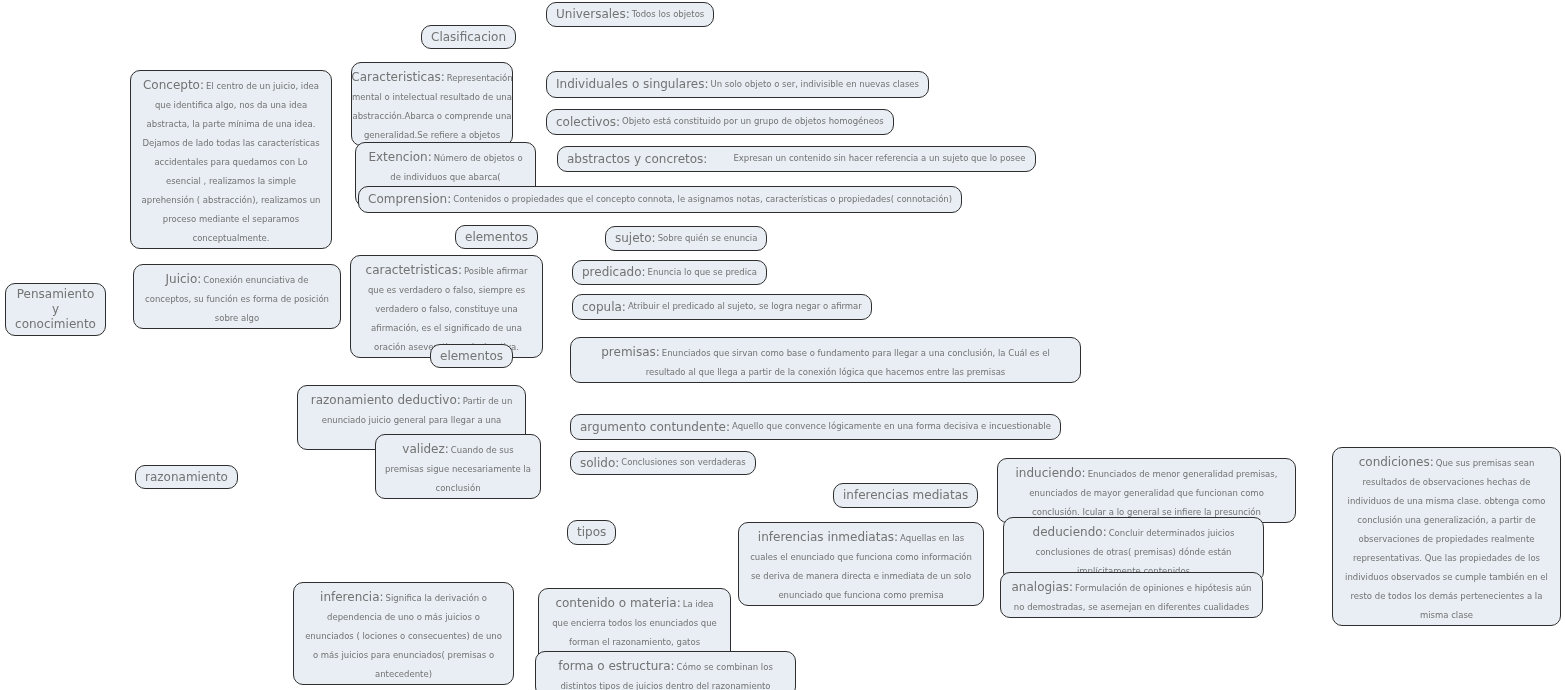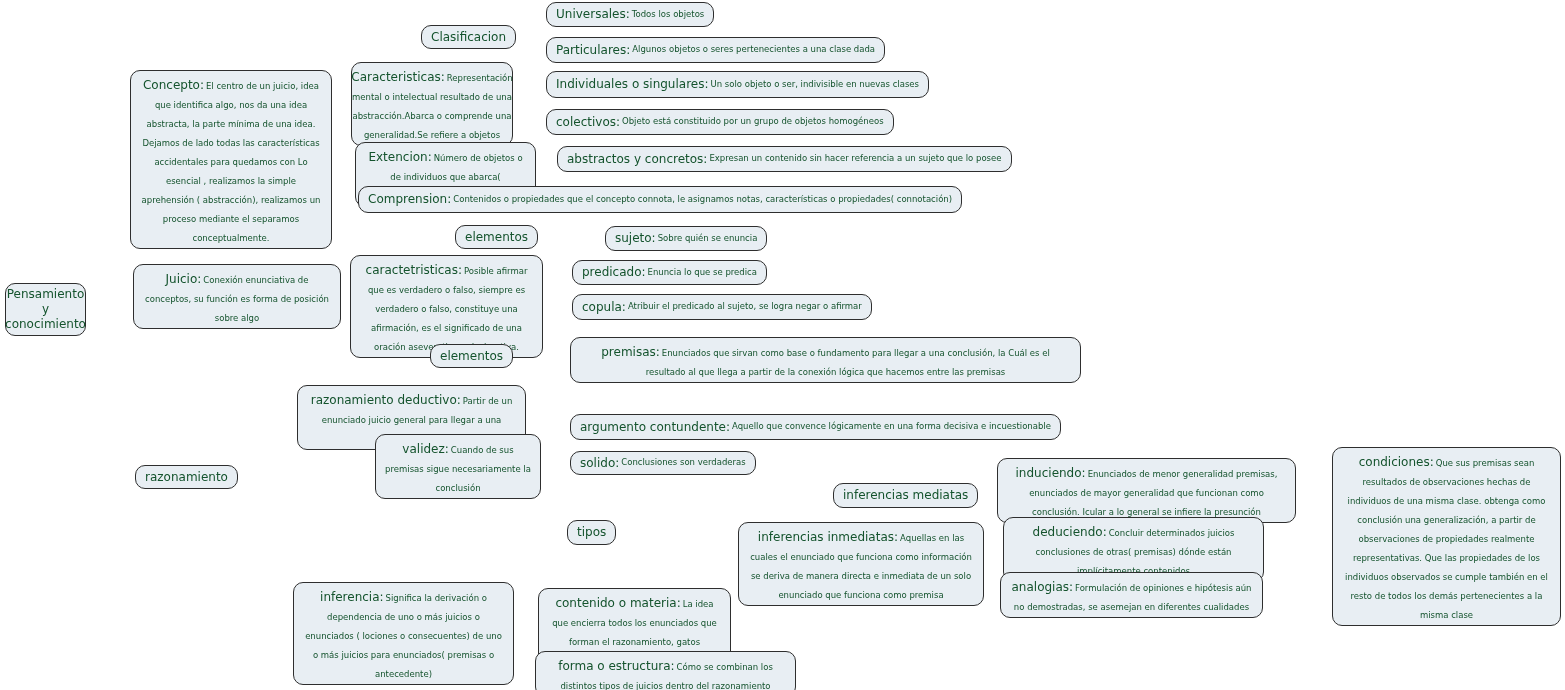--- a/index.html
+++ b/index.html
@@ -8,66 +8,62 @@
     width:1565px;height:690px;
     background:#ffffff;
     overflow:hidden;
     font-family:"DejaVu Sans","Liberation Sans",sans-serif;
   }
   .node{
     position:absolute;
     background:#e8eef3;
     border:1px solid #2e2e2e;
     border-radius:10px;
-    color:#14532d;
+    color:#737373;
     display:flex;
     align-items:center;
     justify-content:center;
     text-align:center;
     padding:3px 9px;
     box-sizing:border-box;
   }
   .node .t{font-size:12px;line-height:1.25;}
   .node .d{font-size:8.5px;line-height:1.4;margin-left:2px;}
   .nw{white-space:nowrap;}
 </style>
 </head>
 <body>
 
 <div id="canvas">
 
-  <div class="node" style="left:5px;top:283px;width:81px;min-height:44px;">
+  <div class="node" style="left:5px;top:283px;width:101px;min-height:44px;">
       <span class="t">Pensamiento y conocimiento</span>
     </div>
 
   <div class="node nw" style="left:421px;top:25px;height:24px;">
       <span class="t">Clasificacion</span>
     </div>
 
   <div class="node nw" style="left:546px;top:2px;height:25px;">
       <span class="t">Universales:</span>
       <span class="d">Todos los objetos</span>
     </div>
 
-  <div class="node nw" style="left:546px;top:37px;height:26px;">
-      <span class="t">Particulares:</span>
-      <span class="d">Algunos objetos o seres pertenecientes a una clase dada</span>
-    </div>
 
   <div class="node nw" style="left:546px;top:71px;height:27px;">
       <span class="t">Individuales o singulares:</span>
       <span class="d">Un solo objeto o ser, indivisible en nuevas clases</span>
     </div>
 
   <div class="node nw" style="left:546px;top:109px;height:26px;">
       <span class="t">colectivos:</span>
       <span class="d">Objeto está constituido por un grupo de objetos homogéneos</span>
     </div>
 
-  <div class="node nw" style="left:557px;top:146px;height:26px;">
+  <div class="node nw" style="left:557px;top:146px;height:26px;gap:24px;">
       <span class="t">abstractos y concretos:</span>
       <span class="d">Expresan un contenido sin hacer referencia a un sujeto que lo posee</span>
     </div>
 
   <div class="node" style="left:130px;top:70px;width:202px;min-height:95px;">
       <div><span class="t">Concepto:</span><span class="d">El centro de un juicio, idea que identifica algo, nos da una idea abstracta, la parte mínima de una idea. Dejamos de lado todas las características accidentales para quedamos con Lo esencial , realizamos la simple aprehensión ( abstracción), realizamos un proceso mediante el separamos conceptualmente.</span></div>
     </div>
 
   <div class="node" style="left:351px;top:62px;width:162px;min-height:68px;">
       <div><span class="t">Caracteristicas:</span><span class="d">Representación mental o intelectual resultado de una abstracción.Abarca o comprende una generalidad.Se refiere a objetos</span></div>

